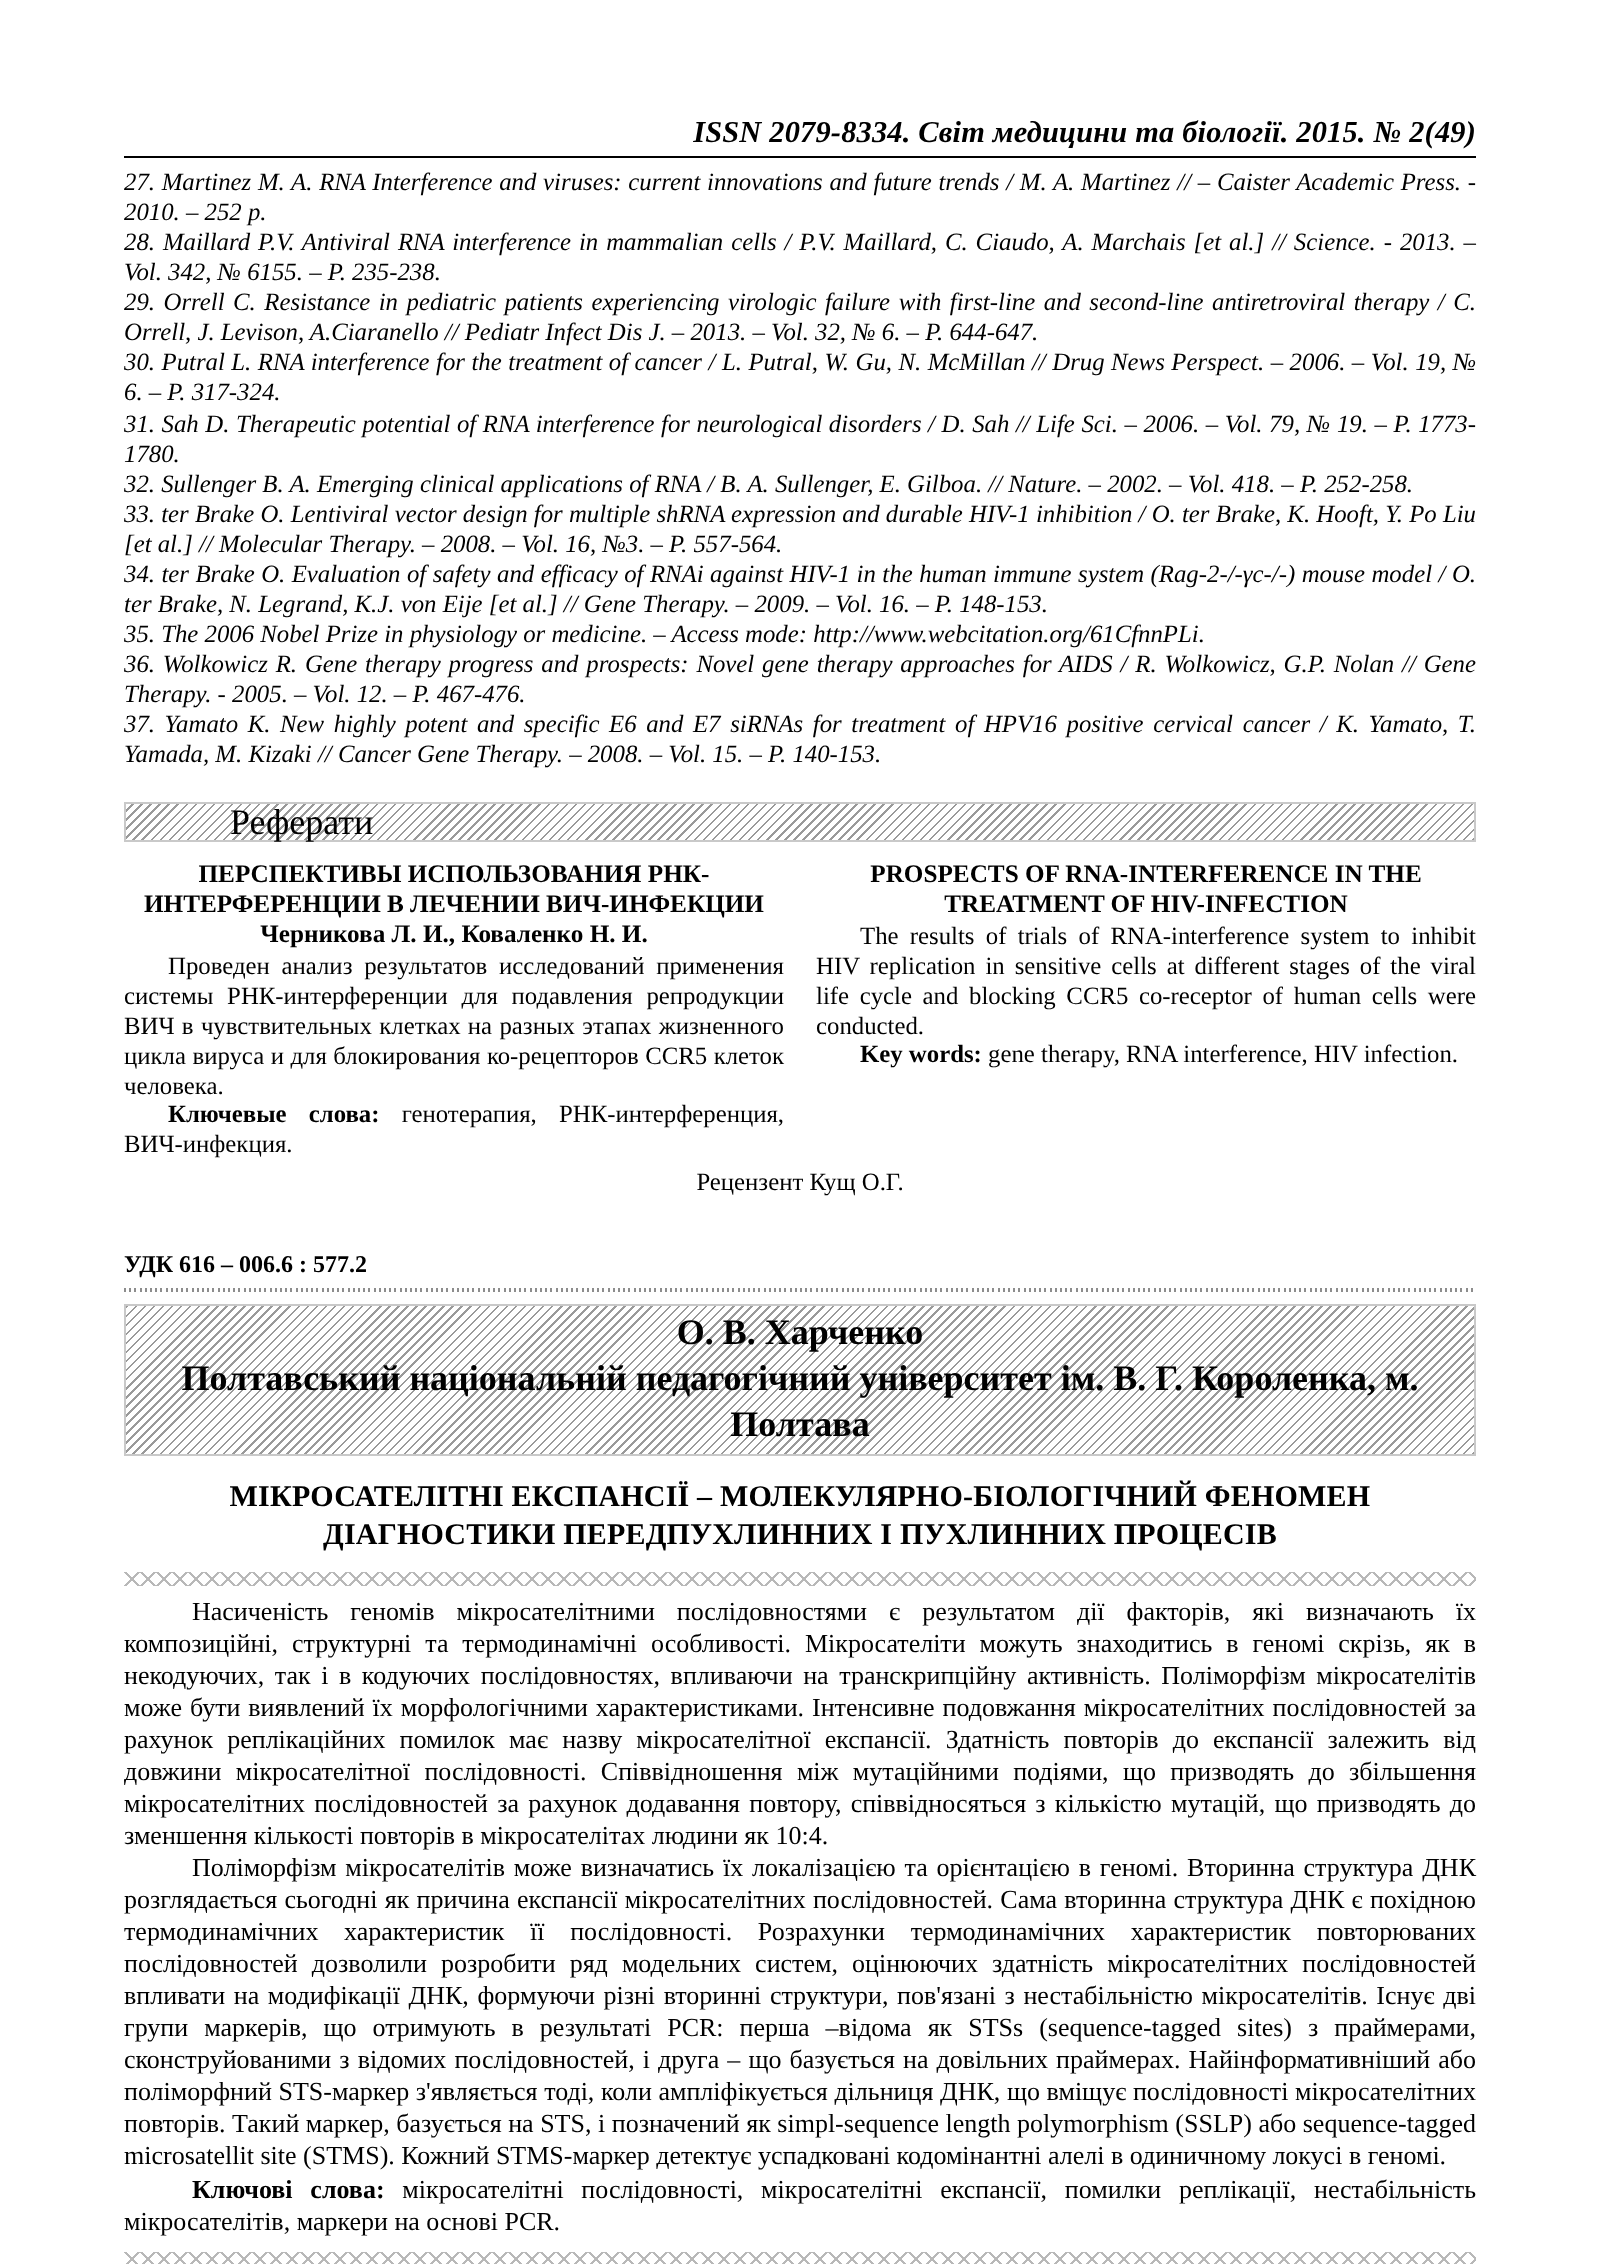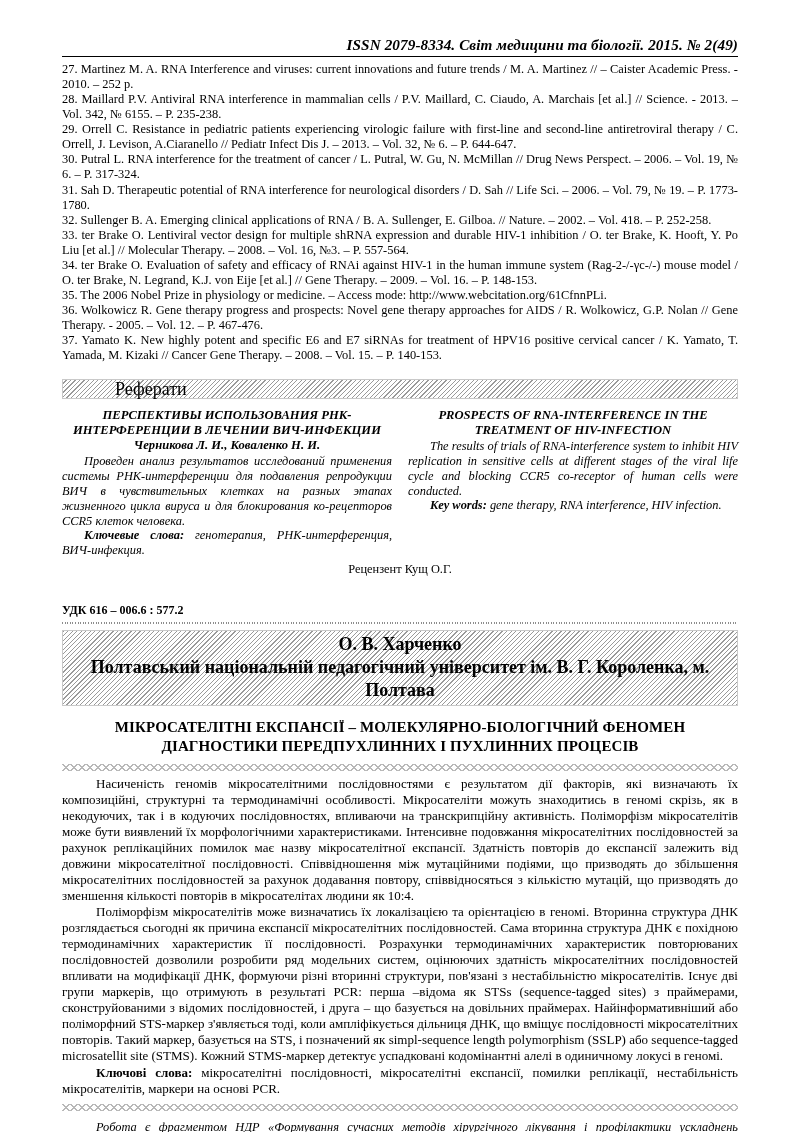--- a/index.html
+++ b/index.html
@@ -22,39 +22,40 @@
     padding: 0 62px;
   }
 
   
   .running-head {
     text-align: right;
     font-style: italic;
     font-weight: bold;
     font-size: 15.2px;
     letter-spacing: 0.1px;
-    padding-top: 36px;
+    padding-top: 58px;
     padding-bottom: 2px;
   }
   .head-rule {
     border: 0;
     border-top: 1.6px solid #000;
     margin: 0 0 5px 0;
     height: 0;
   }
 
   
   .refs {
     font-size: 12.4px;
     line-height: 1.215;
     text-align: justify;
   }
   .ref-item {
     margin: 0;
     text-indent: 0;
+    font-style: italic;
   }
 
   
   .hatch-banner {
     background-color: #ffffff;
     background-image: repeating-linear-gradient(
         -45deg,
         #9a9a9a 0px, #9a9a9a 0.9px,
         #ffffff 0.9px, #ffffff 3.2px);
     border: 1px solid #c9c9c9;
@@ -72,21 +73,20 @@
     background: transparent;
   }
 
   
   .abstract-wrap {
     display: flex;
     gap: 16px;
     margin-top: 9px;
     font-size: 12.4px;
     line-height: 1.2;
-    font-style: italic;
   }
   .abstract-col {
     flex: 1 1 0;
     text-align: justify;
   }
   .abs-title {
     text-align: center;
     font-weight: bold;
     font-size: 12.6px;
     line-height: 1.18;

